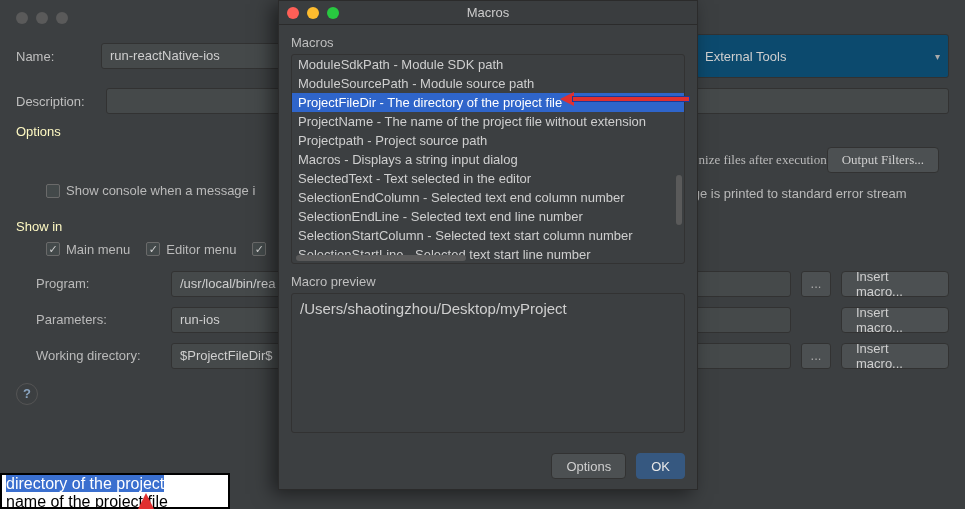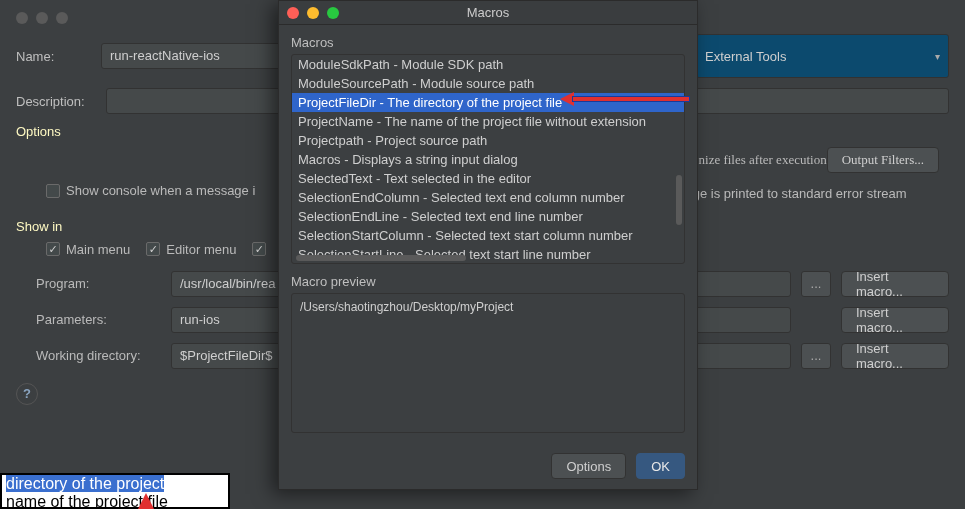--- a/index.html
+++ b/index.html
@@ -126,21 +126,21 @@
     position:absolute; right:2px; top:120px; width:6px; height:50px;
     background:#5a5a5a; border-radius:3px;
   }
   .list-hscroll {
     position:absolute; left:4px; bottom:2px; width:170px; height:6px;
     background:#5a5a5a; border-radius:3px;
   }
   .preview-box {
     background:#3c3f41; border:1px solid #323232;
     flex:1; border-radius:3px; padding:6px 8px; color:#cfcfcf;
-    font-size:12px;
+    font-size:15px;
   }
   .modal-footer {
     display:flex; justify-content:flex-end; gap:10px; padding:10px 12px;
   }
   
   .red-annot {
     position:absolute; top:92px; left:560px; width:130px; height:14px;
     pointer-events:none;
   }
   .red-annot .line { position:absolute; top:4px; left:12px; right:0; height:6px; background:#e03030; border:1px solid #1a3a9a;}

